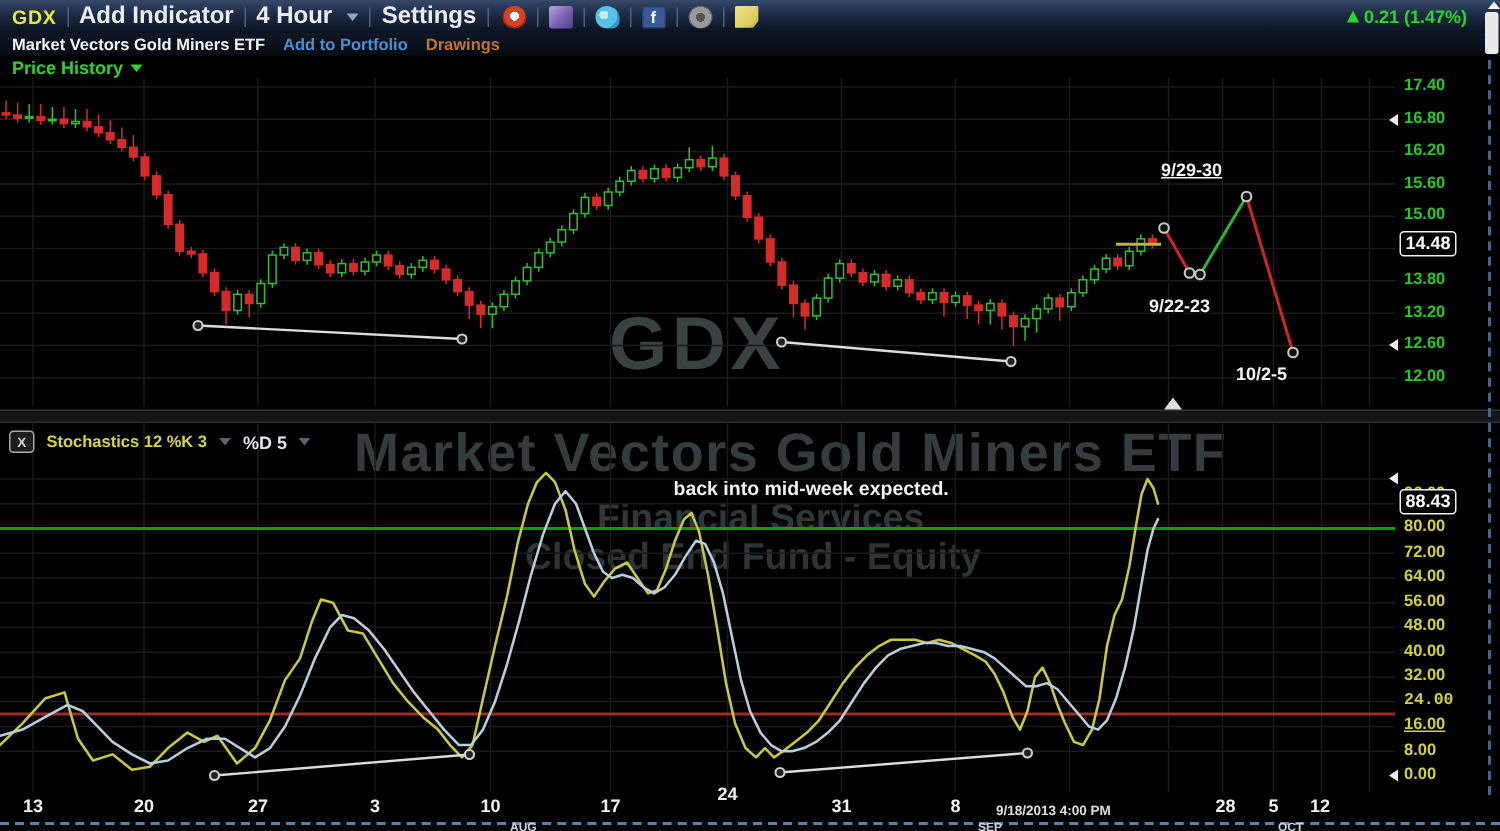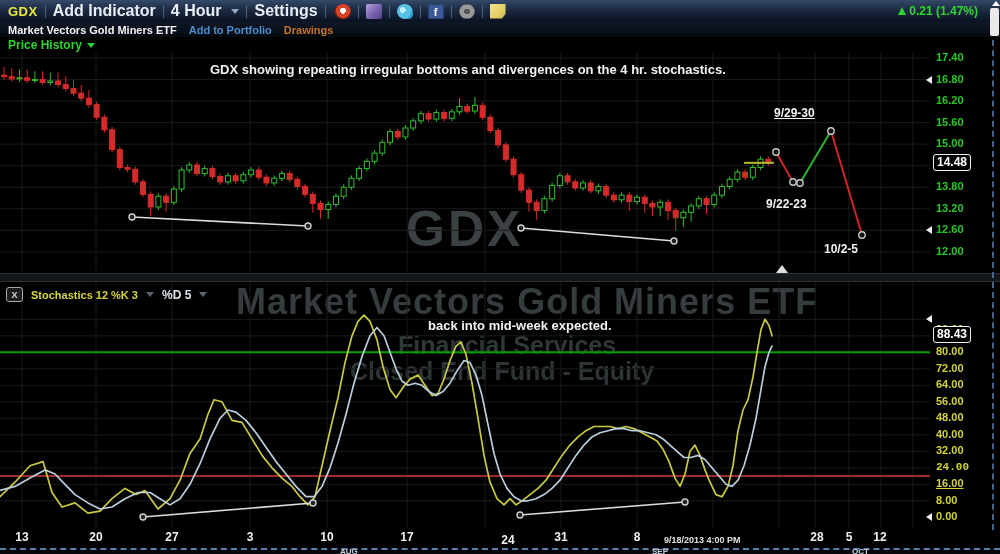--- a/index.html
+++ b/index.html
@@ -416,22 +416,21 @@
   <div class="divider-handle"></div>
 
   <div class="stoch-header">
     <span class="close-box">X</span>
     <span class="stoch-k">Stochastics 12 %K 3</span>
     <span class="caret-dim"></span>
     <span class="stoch-d">%D 5</span>
     <span class="caret-dim"></span>
   </div>
 
-  <div class="annotation" style="left:210px;top:62px;">GDX showing repeating irregular bottoms and divergences on the 4 hr. stochastics.</div>
-  <div class="annotation" style="left:428px;top:318px;">back into mid-week expected.</div>
+  <div class="annotation" style="left:449px;top:318px;">back into mid-week expected.</div>
   <div class="proj-label" style="left:774px;top:106px;text-decoration:underline;">9/29-30</div>
   <div class="proj-label" style="left:766px;top:197px;">9/22-23</div>
   <div class="proj-label" style="left:824px;top:242px;">10/2-5</div>
 
   <div class="bottom-bar"></div>
   <div class="scroll-track"></div>
   <div class="scroll-thumb"></div>
   <div class="scroll-up"></div>
 
 <div class="axis-label axis-price" style="left: 936px; top: 51px;">17.40</div>
@@ -460,21 +459,21 @@
     <div class="axis-label axis-stoch" style="left: 936px; top: 493.8px;">8.00</div>
     <div class="axis-label axis-stoch" style="left: 936px; top: 510.3px;">0.00</div>
     <div class="marker-left" style="left: 926px; top: 513.3px;"></div>
     <div class="axis-box" style="left: 933px; top: 325.913px;">88.43</div>
     <div class="xtick" style="left: 22px; top: 530px;">13</div>
     <div class="xtick" style="left: 96px; top: 530px;">20</div>
     <div class="xtick" style="left: 172px; top: 530px;">27</div>
     <div class="xtick" style="left: 250px; top: 530px;">3</div>
     <div class="xtick" style="left: 327px; top: 530px;">10</div>
     <div class="xtick" style="left: 407px; top: 530px;">17</div>
-    <div class="xtick" style="left: 485px; top: 533px; margin-left: 23px;">24</div>
+    <div class="xtick" style="left: 485px; top: 522px;">24</div>
     <div class="xtick" style="left: 561px; top: 530px;">31</div>
     <div class="xtick" style="left: 637px; top: 530px;">8</div>
     <div class="xtick" style="left: 817px; top: 530px;">28</div>
     <div class="xtick" style="left: 849px; top: 530px;">5</div>
     <div class="xtick" style="left: 880px; top: 530px;">12</div>
     <div class="xdate" style="left: 664px; top: 535px;">9/18/2013 4:00 PM</div>
     <div class="month" style="left: 340px; top: 547px;">AUG</div>
     <div class="month" style="left: 652px; top: 547px;">SEP</div>
     <div class="month" style="left: 852px; top: 547px;">OCT</div>
   </div>

